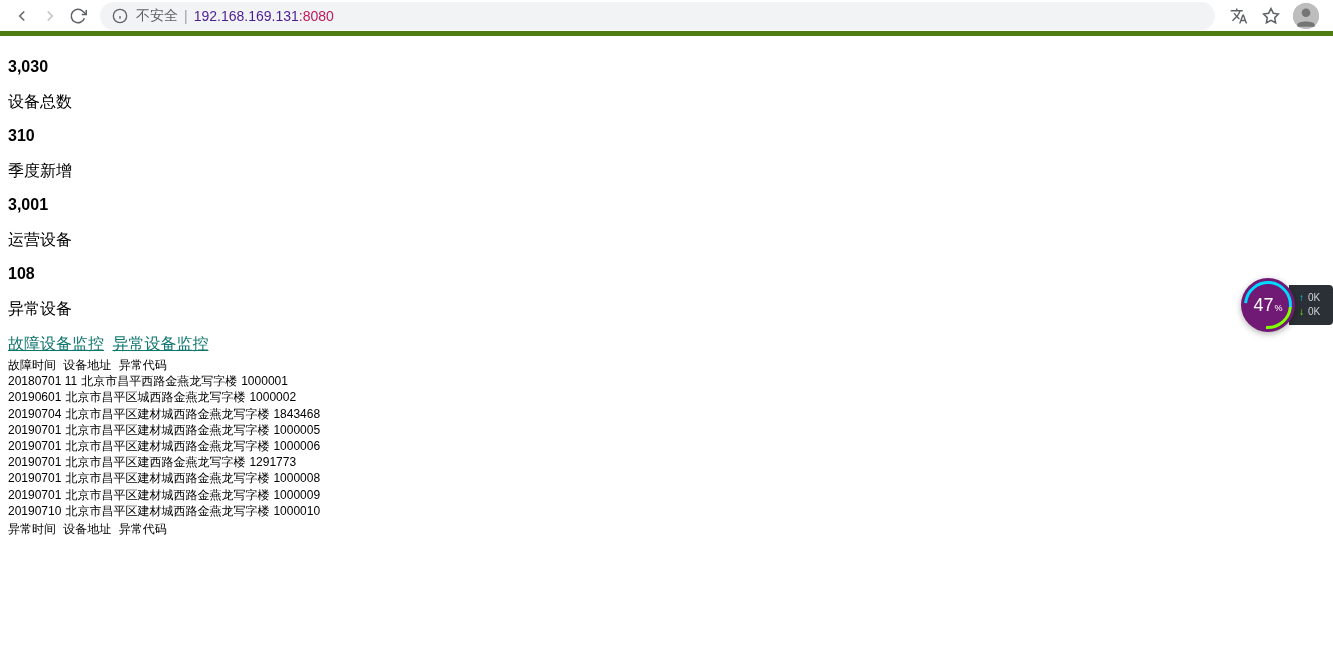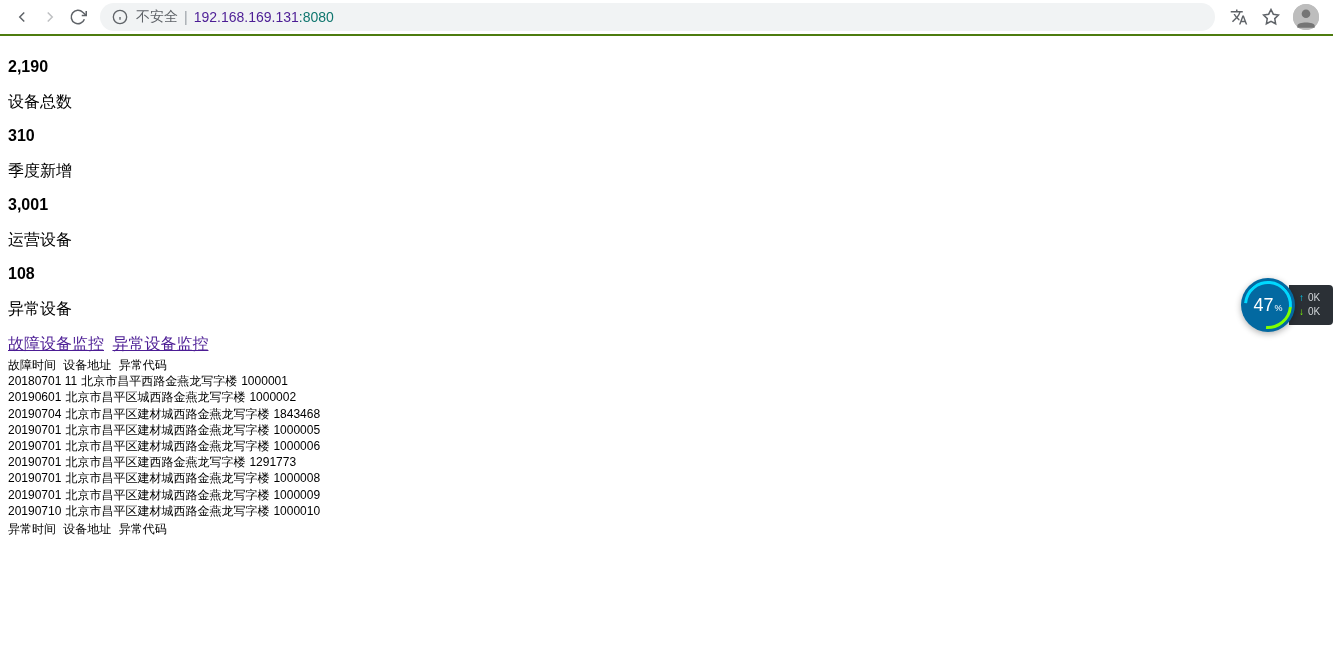--- a/index.html
+++ b/index.html
@@ -1,57 +1,57 @@
 <!DOCTYPE html>
 <html><head>
   <meta charset="utf-8">
   <style>
     * { margin: 0; padding: 0; box-sizing: border-box; }
     body { font-family: Arial, sans-serif; font-size: 16px; color: #000; background: #fff; }
     
     
     .chrome-bar {
       display: flex; align-items: center; height: 36px;
-      background: #fff; border-bottom: 2px solid #4d7c0f; padding: 0 8px;
+      background: #fff; border-bottom: 5px solid #4d7c0f; padding: 0 8px;
     }
     .nav-btn { width: 28px; height: 28px; display: flex; align-items: center; justify-content: center; color: #5f6368; cursor: pointer; }
     .nav-btn svg { width: 18px; height: 18px; }
     .omnibox {
       flex: 1; display: flex; align-items: center; height: 28px;
       background: #f1f3f4; border-radius: 14px; margin: 0 8px; padding: 0 12px;
       font-size: 14px; color: #5f6368;
     }
     .omnibox .info-icon { display: flex; align-items: center; margin-right: 8px; }
     .omnibox .sec-label { color: #5f6368; }
     .omnibox .sep { margin: 0 6px; color: #9aa0a6; }
     .omnibox .addr { color: #4c1d95; }
-    .omnibox .port { color: #0f766e; }
+    .omnibox .port { color: #be185d; }
     .right-icons { display: flex; align-items: center; gap: 12px; padding: 0 6px; }
     .right-icons .ic { width: 20px; height: 20px; display: flex; align-items: center; justify-content: center; color: #5f6368; }
     .avatar-ic { width: 26px; height: 26px; border-radius: 50%; background: #bdbdbd; display: flex; align-items: center; justify-content: center; }
     .avatar-ic svg { width: 26px; height: 26px; fill: #9e9e9e; }
 
     
     .page { padding: 8px; }
     .stat-block { margin: 14px 0; }
     .stat-value { font-weight: bold; font-size: 16px; margin-bottom: 16px; }
     .stat-label { font-size: 16px; }
     .links { margin: 2px 0; }
-    .links a { color: #4c1d95; margin-right: 4px; }
+    .links a { color: #0f766e; margin-right: 4px; }
     .tbl-header, .tbl-row { font-size: 12px; line-height: 1.35; }
     .tbl-header span, .tbl-row span { margin-right: 4px; }
     .tbl-container { margin-top: 2px; }
 
     
     .net-widget {
       position: fixed; right: 0; top: 280px; display: flex; align-items: center;
       height: 50px;
     }
     .net-circle {
-      width: 54px; height: 54px; border-radius: 50%; background: #0369a1;
+      width: 54px; height: 54px; border-radius: 50%; background: #701a75;
       display: flex; align-items: center; justify-content: center; color: #fff;
       position: relative; z-index: 2; margin-right: -6px;
       box-shadow: 0 2px 6px rgba(0,0,0,.3);
     }
     .net-ring {
       position: absolute; width: 48px; height: 48px; border-radius: 50%;
       border: 3px solid transparent;
       border-top-color: #00d9ff; border-right-color: #00d9ff; border-bottom-color: #7fff00;
       transform: rotate(-40deg);
     }
@@ -116,21 +116,21 @@
           <circle cx="12" cy="9" r="4" fill="#757575"></circle>
           <path d="M4 20c0-4 16-4 16 0v2H4z" fill="#757575"></path>
         </svg>
     </div>
   </div>
 </div>
 
 <div class="page">
 
   <div class="stat-block">
-    <div class="stat-value">2,190</div>
+    <div class="stat-value">3,030</div>
     <div class="stat-label">设备总数</div>
   </div>
   <div class="stat-block">
     <div class="stat-value">310</div>
     <div class="stat-label">季度新增</div>
   </div>
   <div class="stat-block">
     <div class="stat-value">3,001</div>
     <div class="stat-label">运营设备</div>
   </div>

